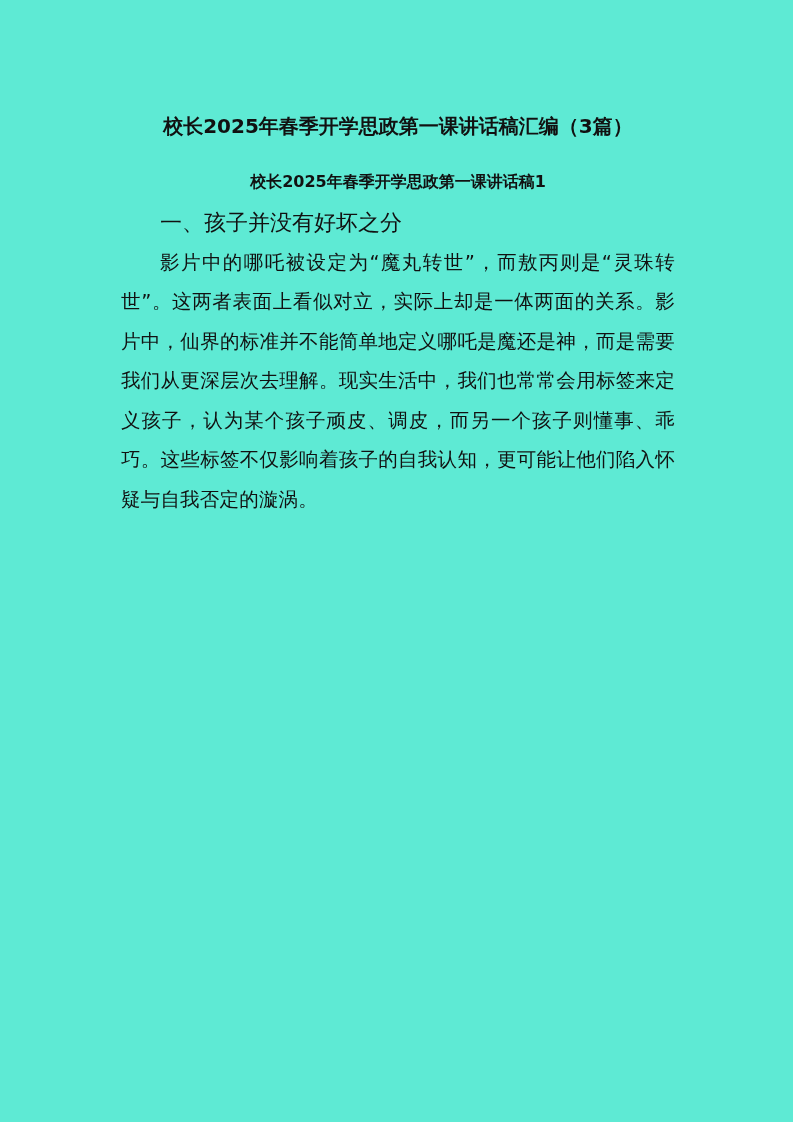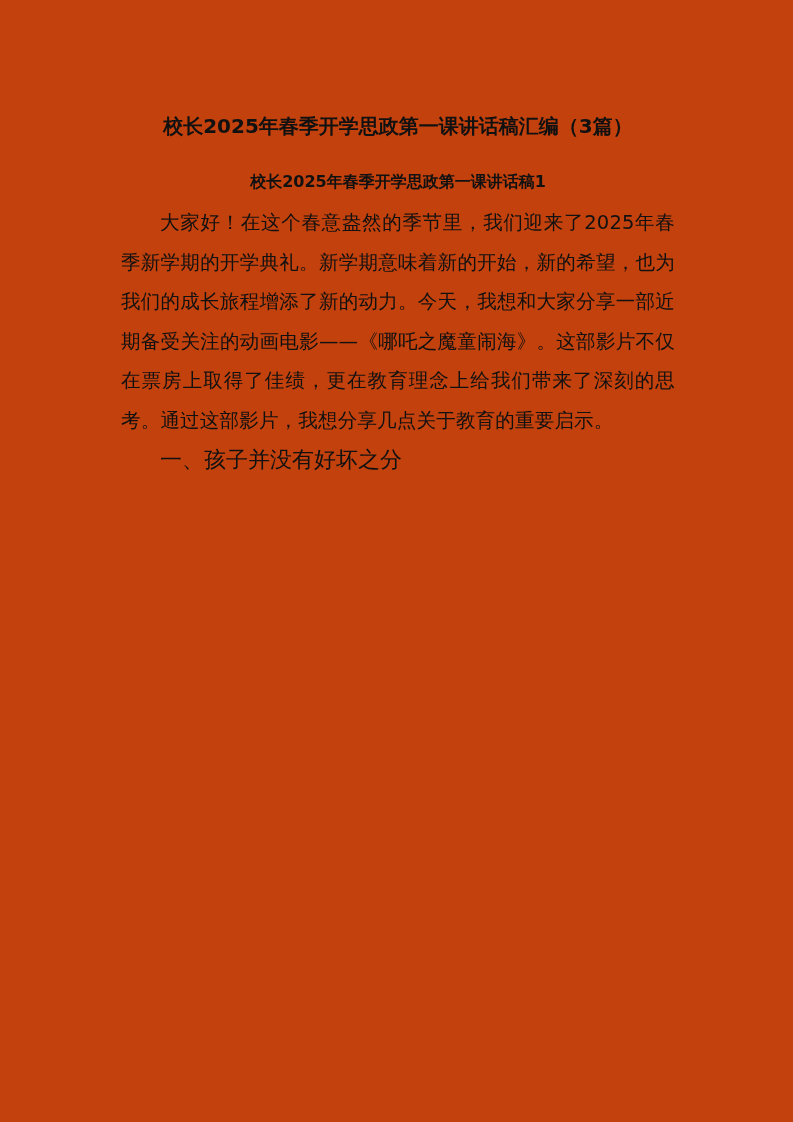--- a/index.html
+++ b/index.html
@@ -1,29 +1,29 @@
 <!DOCTYPE html>
 <html><head>
 <meta charset="utf-8">
 <style>
   html, body { margin: 0; padding: 0; background: #ffffff; }
   body { width: 793px; height: 1122px; position: relative; overflow: hidden; font-family: "DejaVu Sans", "Liberation Sans", sans-serif; color: #111; }
-  .page { position: absolute; left: 0; top: 0; width: 793px; height: 1122px; background: #c2410c; }
+  .page { position: absolute; left: 0; top: 0; width: 793px; height: 1122px; background: #5eead4; }
   .content { position: absolute; left: 121px; top: 108px; width: 554px; }
   .doc-title { font-weight: bold; font-size: 20px; text-align: center; margin: 0; height: 36px; line-height: 36px; white-space: nowrap; letter-spacing: 0; }
   .sub-title { font-weight: bold; font-size: 16px; text-align: center; margin: 20px 0 0 0; height: 36px; line-height: 36px; white-space: nowrap; }
   .para { font-size: 19.5px; line-height: 39.5px; margin: 0; text-indent: 39px; text-align: justify; letter-spacing: 0.2px; }
   .heading { font-size: 22px; line-height: 39.5px; margin: 0; text-indent: 39px; }
   .body-block { margin-top: 3px; }
 </style>
 </head>
 <body>
 
 <div class="page">
   <div class="content">
     <h1 class="doc-title">校长2025年春季开学思政第一课讲话稿汇编（3篇）</h1>
     <h2 class="sub-title">校长2025年春季开学思政第一课讲话稿1</h2>
     <div class="body-block">
-      <p class="para">大家好！在这个春意盎然的季节里，我们迎来了2025年春季新学期的开学典礼。新学期意味着新的开始，新的希望，也为我们的成长旅程增添了新的动力。今天，我想和大家分享一部近期备受关注的动画电影——《哪吒之魔童闹海》。这部影片不仅在票房上取得了佳绩，更在教育理念上给我们带来了深刻的思考。通过这部影片，我想分享几点关于教育的重要启示。</p>
       <p class="heading">一、孩子并没有好坏之分</p>
+      <p class="para">影片中的哪吒被设定为“魔丸转世”，而敖丙则是“灵珠转世”。这两者表面上看似对立，实际上却是一体两面的关系。影片中，仙界的标准并不能简单地定义哪吒是魔还是神，而是需要我们从更深层次去理解。现实生活中，我们也常常会用标签来定义孩子，认为某个孩子顽皮、调皮，而另一个孩子则懂事、乖巧。这些标签不仅影响着孩子的自我认知，更可能让他们陷入怀疑与自我否定的漩涡。</p>
     </div>
   </div>
 </div>
 
 </body></html>

